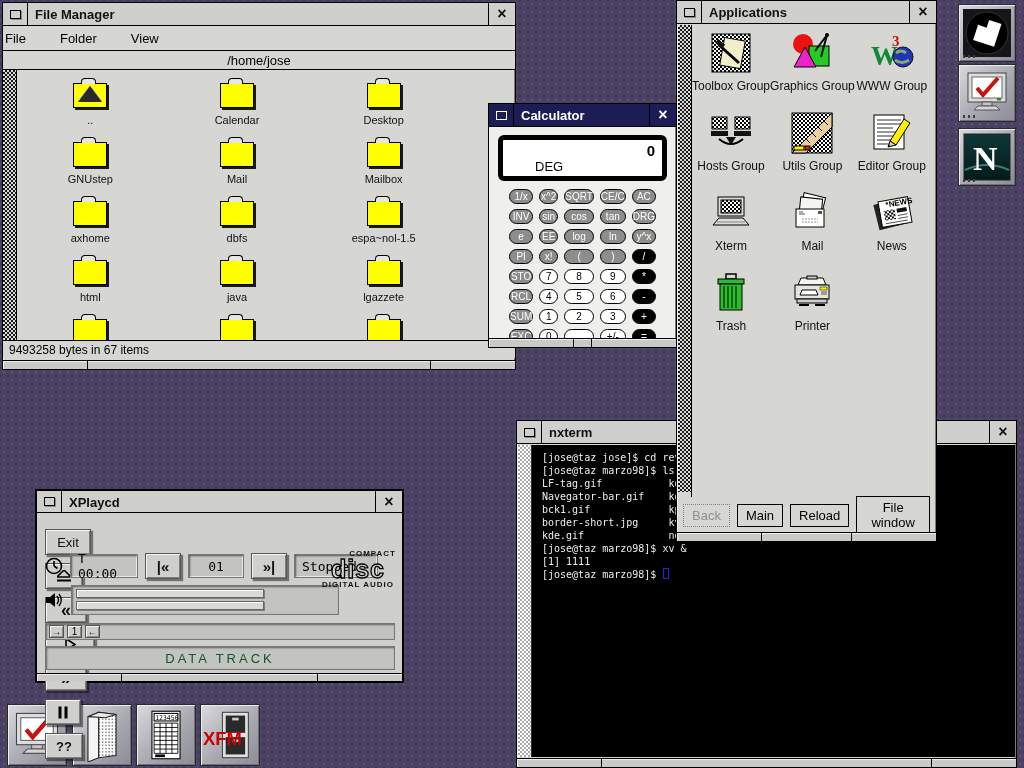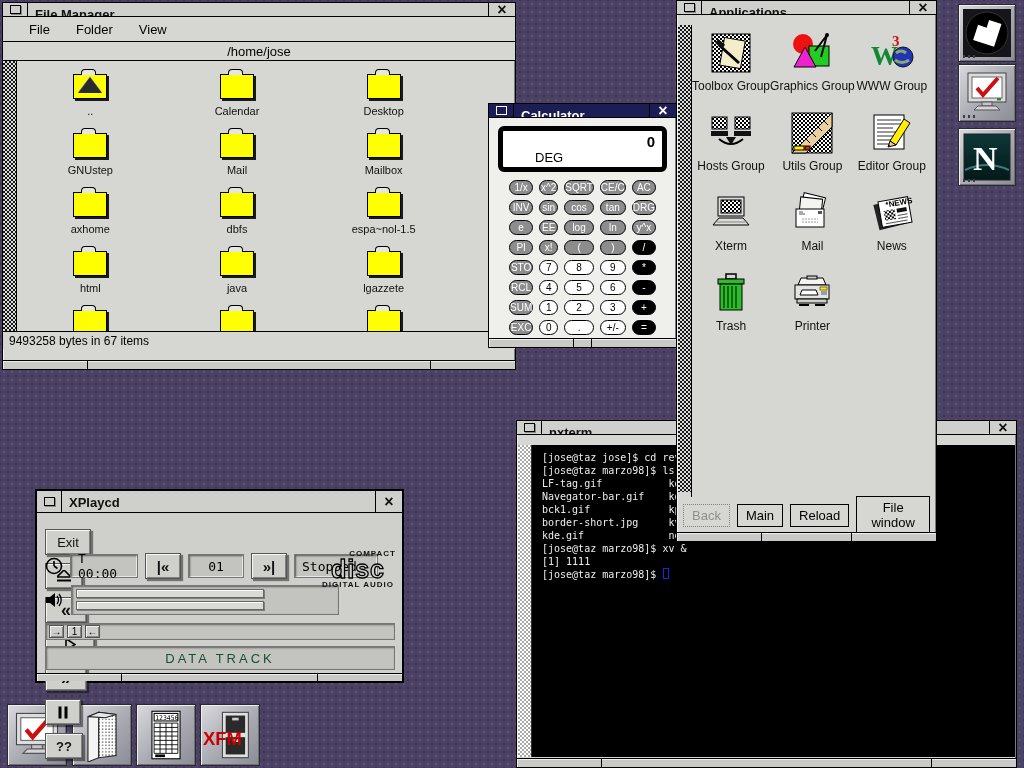--- a/index.html
+++ b/index.html
@@ -15,21 +15,21 @@
     background-size:8px 8px, 8px 8px;
     background-position:0 0, 4px 4px;
   }
 
   
   .window {
     position:absolute; background:#d6d6d2; border:1px solid #000;
     box-shadow: inset 1px 1px 0 #f2f2ee, inset -1px -1px 0 #7c7c78;
   }
   .titlebar {
-    height:14px; display:flex; align-items:stretch;
+    height:23px; display:flex; align-items:stretch;
     background:#cfcfcb; border-bottom:1px solid #000;
   }
   .menu-box { width:25px; border-right:1px solid #000; display:flex; align-items:center; justify-content:center; }
   .menu-box .glyph { width:11px; height:9px; border:1px solid #000; background:#cfcfcb; box-shadow:1px 1px 0 #8a8a86; }
   .title-text { flex:1; font-size:13px; font-weight:bold; color:#111; padding:4px 7px; white-space:nowrap; overflow:hidden; }
   .close-box { width:27px; border-left:1px solid #000; display:flex; align-items:center; justify-content:center;
                font-size:16px; font-weight:bold; color:#111; }
   .titlebar.active { background:#1d1d55; }
   .titlebar.active .title-text { color:#fff; }
   .titlebar.active .close-box { color:#fff; border-left-color:#000; }
@@ -37,21 +37,21 @@
   .resize-bar { position:absolute; left:0; right:0; bottom:0; height:9px; background:#c9c9c5;
                 border-top:1px solid #000; box-shadow: inset 1px 1px 0 #eee; }
   .resize-bar i.l { position:absolute; left:84px; top:0; bottom:0; width:1px; background:#000; }
   .resize-bar i.r { position:absolute; right:84px; top:0; bottom:0; width:1px; background:#000; }
 
   .checker-dark  { background: conic-gradient(#19191b 0 25%, #dcdcd8 0 50%, #19191b 0 75%, #dcdcd8 0) 0 0 / 4px 4px; }
   .checker-light { background: conic-gradient(#ffffff 0 25%, #a9a9a5 0 50%, #ffffff 0 75%, #a9a9a5 0) 0 0 / 4px 4px; }
 
   
   #fm { left:2px; top:2px; width:514px; height:368px; }
-  .fm-menubar { height:25px; display:flex; align-items:center; gap:26px; padding:0 26px;
+  .fm-menubar { height:25px; display:flex; align-items:center; gap:34px; padding:0 2px;
                 border-bottom:1px solid #000; background:#d6d6d2; font-size:13px; }
   .fm-path { height:19px; border-bottom:1px solid #000; display:flex; align-items:center; justify-content:center;
              font-size:13px; background:#d6d6d2; }
   .fm-body { display:flex; height:270px; overflow:hidden; }
   .fm-scroll { width:14px; border-right:1px solid #000; }
   .fm-grid { width:440px; display:grid; grid-template-columns:repeat(3,1fr); grid-auto-rows:59px; padding-top:8px; overflow:hidden; }
   .fm-item { display:flex; flex-direction:column; align-items:center; }
   .fico { position:relative; width:34px; height:25px; background:#ffff00; border:1px solid #000;
           box-shadow:2px 2px 0 #1a1a1a; margin-top:5px; }
   .fico::before { content:""; position:absolute; top:-6px; left:7px; width:13px; height:5px;

